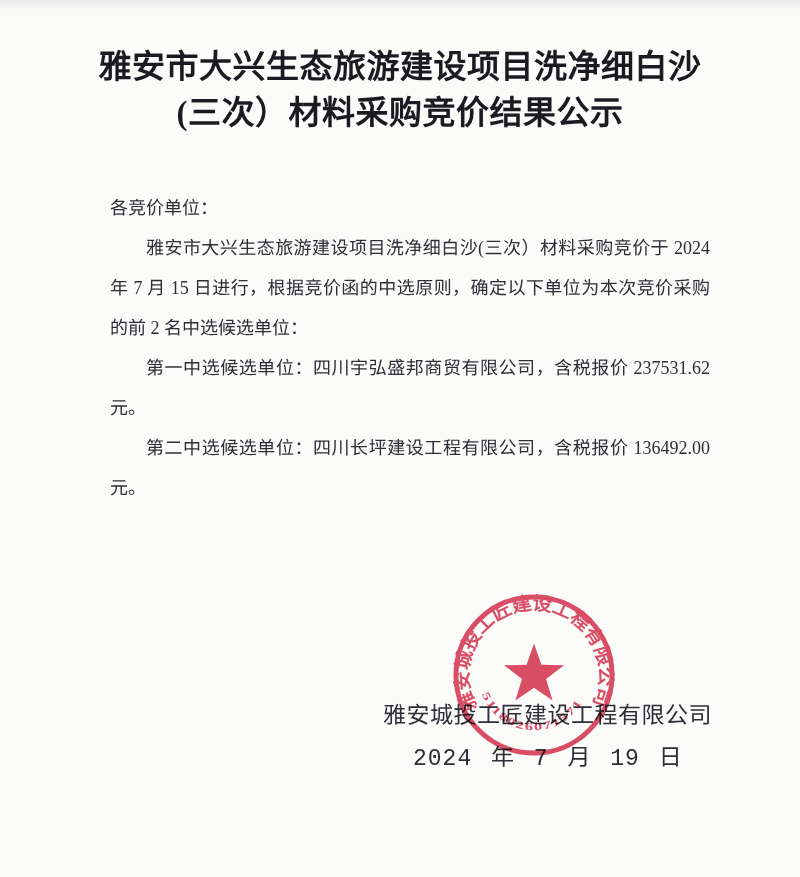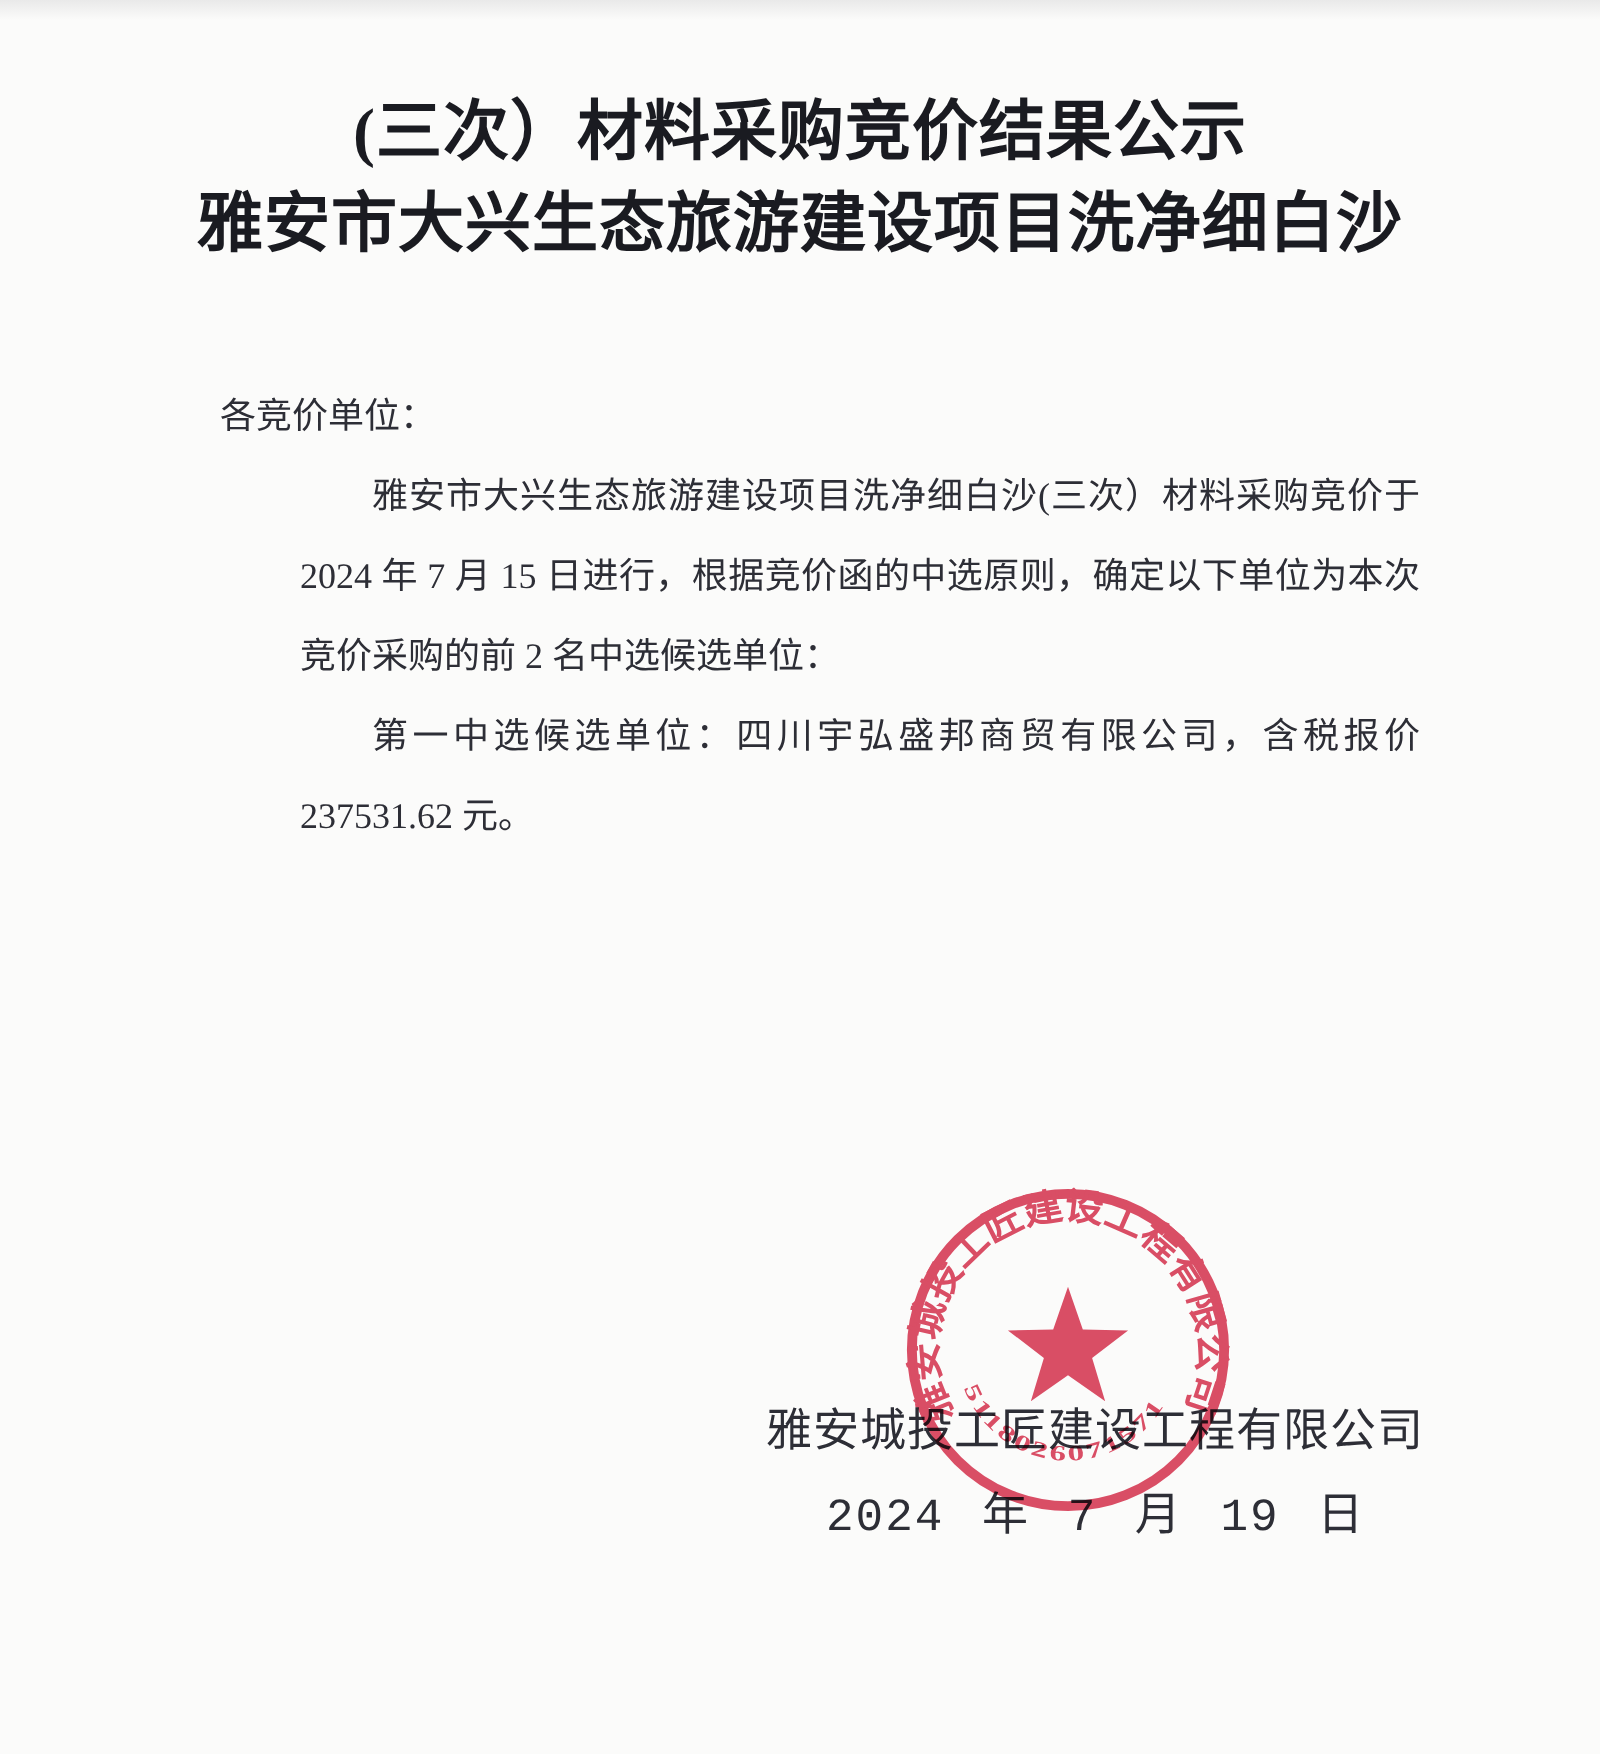--- a/index.html
+++ b/index.html
@@ -32,21 +32,20 @@
     width: 600px;
     font-size: 18px;
     line-height: 40px;
     text-align: justify;
   }
   .para {
     margin: 0;
   }
   .para.indent {
     text-indent: 2em;
-    margin-left: 40px;
   }
   .signature {
     position: absolute;
     left: 383px;
     top: 696px;
     font-size: 23px;
     letter-spacing: 0.5px;
     color: #2d2e36;
     z-index: 1;
   }
@@ -83,28 +82,29 @@
     font-size: 11px;
     letter-spacing: 1px;
   }
 </style>
 </head>
 <body>
 
 <div class="page">
 
   <h1 class="doc-title">
+    <span style="display:block">雅安市大兴生态旅游建设项目洗净细白沙</span>
     <span style="display:block">(三次）材料采购竞价结果公示</span>
-    <span style="display:block">雅安市大兴生态旅游建设项目洗净细白沙</span>
   </h1>
 
   <div class="doc-body">
     <p class="para">各竞价单位：</p>
     <p class="para indent">雅安市大兴生态旅游建设项目洗净细白沙(三次）材料采购竞价于 2024 年 7 月 15 日进行，根据竞价函的中选原则，确定以下单位为本次竞价采购的前 2 名中选候选单位：</p>
     <p class="para indent">第一中选候选单位：四川宇弘盛邦商贸有限公司，含税报价 237531.62 元。</p>
+    <p class="para indent">第二中选候选单位：四川长坪建设工程有限公司，含税报价 136492.00 元。</p>
   </div>
 
   <div class="signature">
     <div class="sig-company">雅安城投工匠建设工程有限公司</div>
     <div class="sig-date">2024 年 7 月  19 日</div>
   </div>
 
   <svg class="stamp" viewBox="0 0 170 170" aria-hidden="true">
     <circle cx="85" cy="85" r="79" fill="none" stroke-width="5" stroke="#d93652"></circle>
     <polygon points="85,53 92.5,74.6 115.4,75.1 97.2,89 103.8,110.9 85,97.8 66.2,110.9 72.8,89 54.6,75.1 77.5,74.6" fill="#d93652"></polygon>

